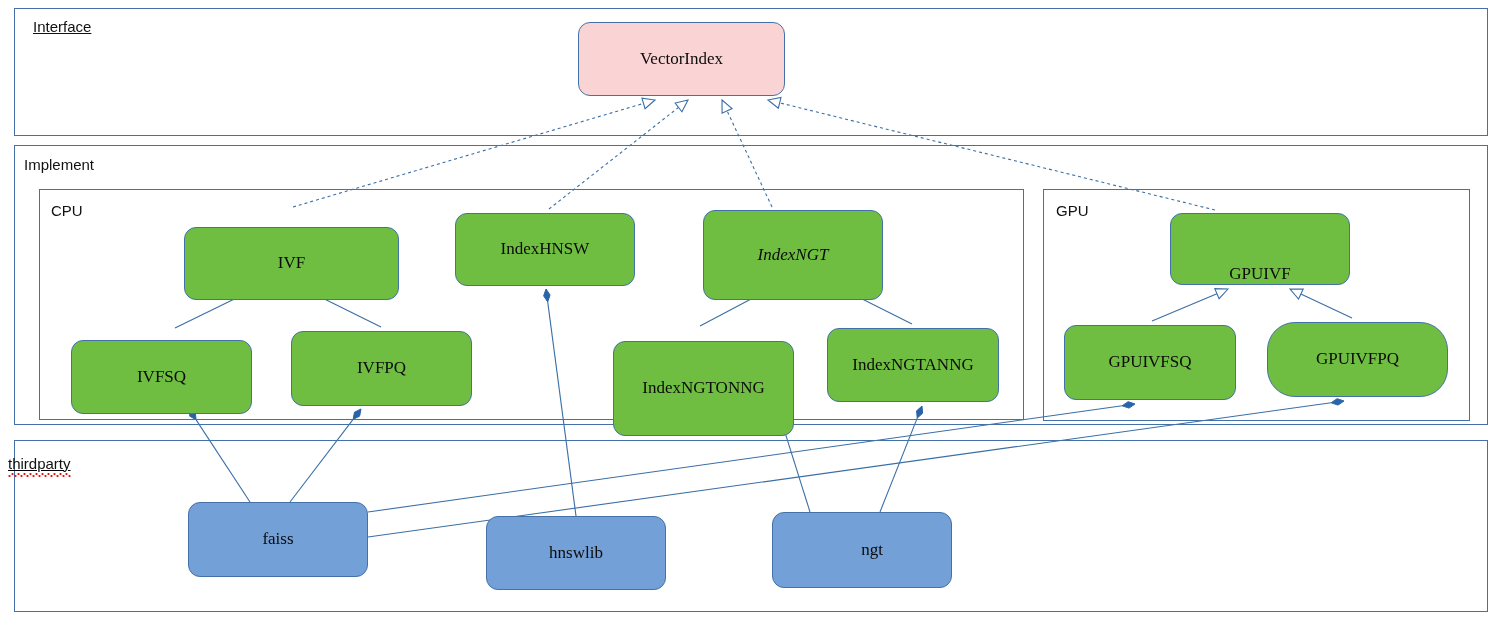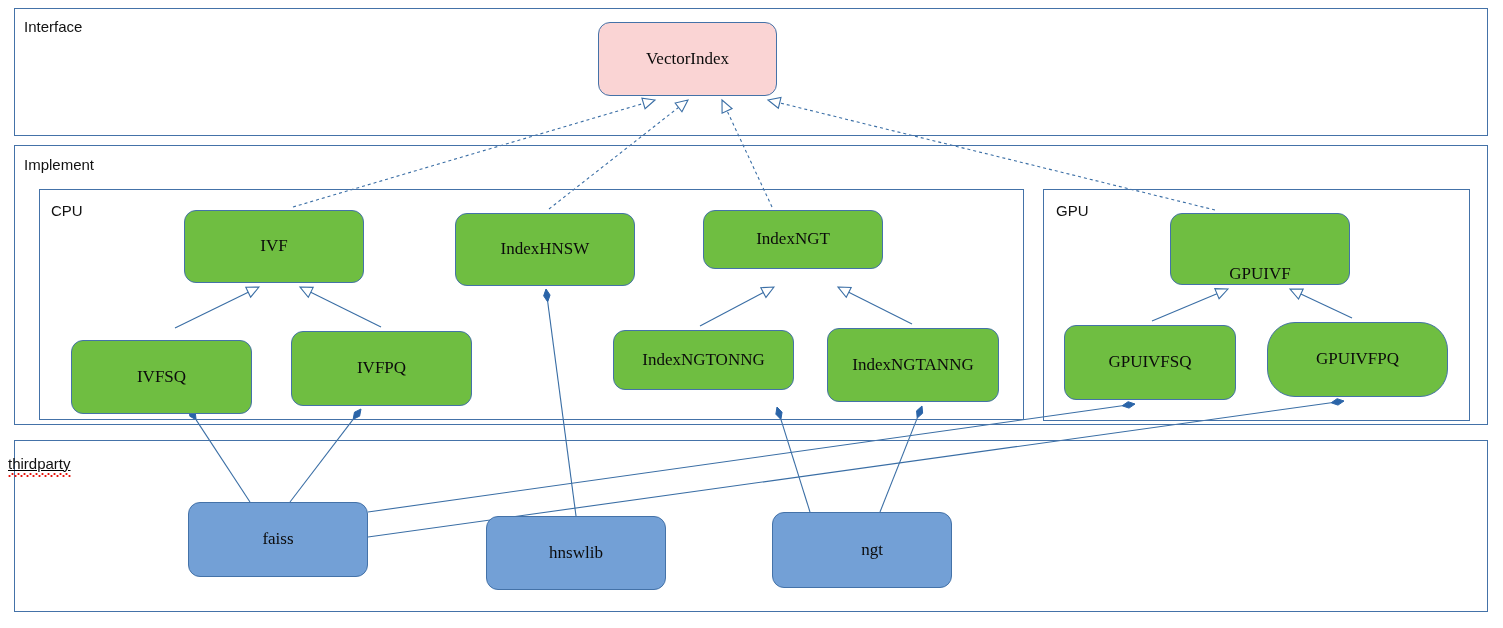--- a/index.html
+++ b/index.html
@@ -146,54 +146,54 @@
         <polygon points="777.00,407.00 782.05,412.23 780.90,419.40 775.85,414.18" fill="#2a64a8" stroke="#2a64a8" stroke-width="1"></polygon>
       </g>
       <g>
         <line x1="880" y1="512" x2="917.2112632145836" y2="418.08585950605084" stroke="#3a6ea5" stroke-width="1.1"></line>
         <polygon points="922.00,406.00 922.63,413.24 917.21,418.09 916.58,410.85" fill="#2a64a8" stroke="#2a64a8" stroke-width="1"></polygon>
       </g>
     </svg>
 
   <div id="group-layer">
       <div class="group" style="left: 14px; top: 8px; width: 1474px; height: 128px; border-color: rgb(68, 114, 168);"></div>
-      <div class="group-label" style="left: 24px; top: 19px;">Interface</div>
+      <div class="group-label" style="left: 33px; top: 19px; text-decoration: underline;">Interface</div>
       <div class="group" style="left: 14px; top: 145px; width: 1474px; height: 280px; border-color: rgb(68, 114, 168);"></div>
       <div class="group-label" style="left: 24px; top: 157px;">Implement</div>
       <div class="group" style="left: 39px; top: 189px; width: 985px; height: 231px; border-color: rgb(68, 114, 168);"></div>
       <div class="group-label" style="left: 51px; top: 203px;">CPU</div>
       <div class="group" style="left: 1043px; top: 189px; width: 427px; height: 232px; border-color: rgb(68, 114, 168);"></div>
       <div class="group-label" style="left: 1056px; top: 203px;">GPU</div>
       <div class="group" style="left: 14px; top: 440px; width: 1474px; height: 172px; border-color: rgb(68, 114, 168);"></div>
       <div class="group-label spell" style="left: 8px; top: 456px;">thirdparty<span class="squiggle"></span></div>
     </div>
 
   <div id="node-layer">
-      <div class="node iface" style="left: 598px; top: 22px; width: 179px; height: 74px;">
+      <div class="node iface" style="left: 578px; top: 22px; width: 207px; height: 74px;">
         <span>VectorIndex</span>
       </div>
-      <div class="node impl" style="left: 184px; top: 210px; width: 180px; height: 73px;">
+      <div class="node impl" style="left: 184px; top: 227px; width: 215px; height: 73px;">
         <span>IVF</span>
       </div>
       <div class="node impl" style="left: 455px; top: 213px; width: 180px; height: 73px;">
         <span>IndexHNSW</span>
       </div>
-      <div class="node impl" style="left: 703px; top: 210px; width: 180px; height: 59px;">
+      <div class="node impl" style="left: 703px; top: 210px; width: 180px; height: 90px; font-style: italic;">
         <span>IndexNGT</span>
       </div>
       <div class="node impl" style="left: 1170px; top: 213px; width: 180px; height: 72px; align-items: flex-end;">
         <span>GPUIVF</span>
       </div>
       <div class="node impl" style="left: 71px; top: 332px; width: 181px; height: 74px; margin-top: 8px;">
         <span>IVFSQ</span>
       </div>
       <div class="node impl" style="left: 291px; top: 331px; width: 181px; height: 75px; text-align: right;">
         <span>IVFPQ</span>
       </div>
-      <div class="node impl" style="left: 613px; top: 330px; width: 181px; height: 60px;">
+      <div class="node impl" style="left: 613px; top: 341px; width: 181px; height: 95px;">
         <span>IndexNGTONNG</span>
       </div>
       <div class="node impl" style="left: 827px; top: 328px; width: 172px; height: 74px;">
         <span>IndexNGTANNG</span>
       </div>
       <div class="node impl" style="left: 1064px; top: 325px; width: 172px; height: 75px;">
         <span>GPUIVFSQ</span>
       </div>
       <div class="node impl" style="left: 1267px; top: 322px; width: 181px; height: 75px; border-radius: 28px;">
         <span>GPUIVFPQ</span>

